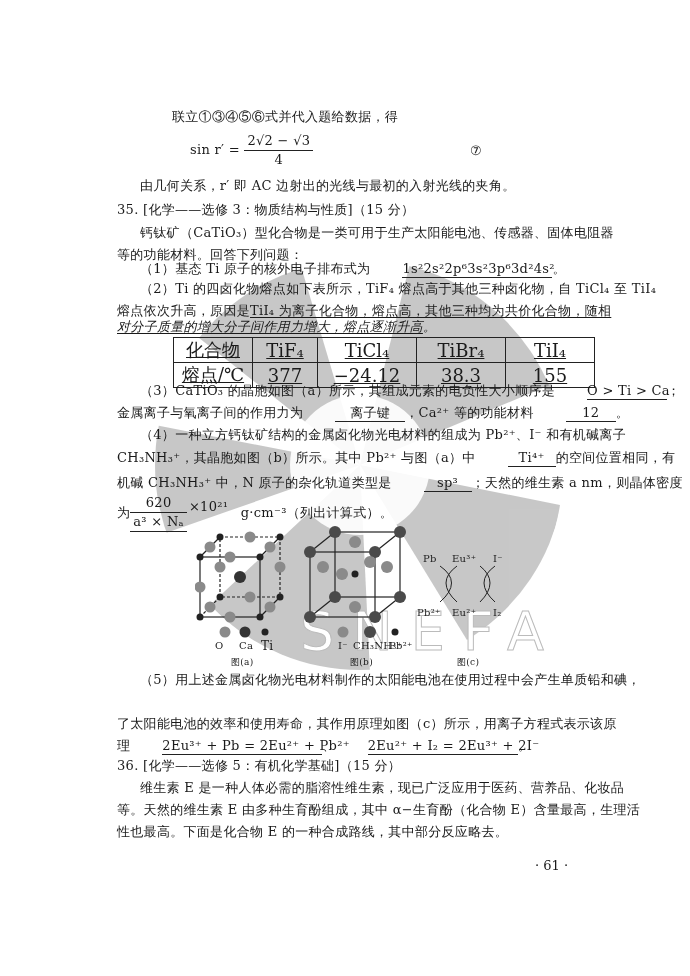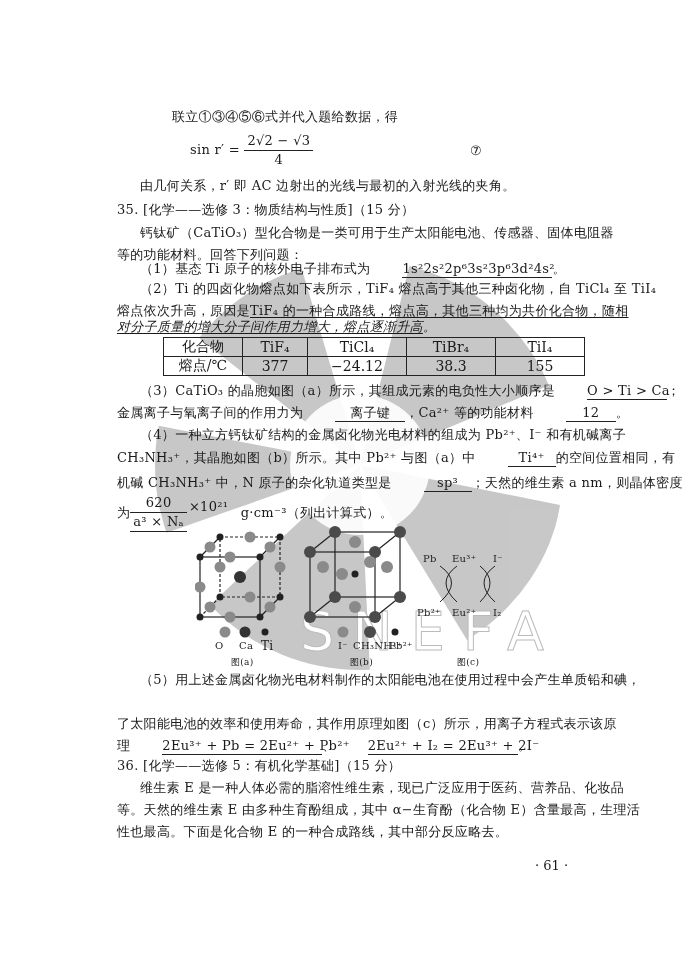--- a/index.html
+++ b/index.html
@@ -8,21 +8,21 @@
     font-family:"DejaVu Serif", "Liberation Serif", serif; color:#1a1a1a;
   }
   .page { position:absolute; left:0; top:0; width:690px; height:976px; }
   .wm { position:absolute; left:150px; top:255px; width:420px; height:420px; z-index:0; pointer-events:none; }
   .line { position:absolute; font-size:13px; line-height:18px; white-space:nowrap; z-index:2; letter-spacing:0.3px; }
   .u { text-decoration:underline; text-underline-offset:2px; }
   .blank { display:inline-block; border-bottom:1px solid #222; text-align:center; line-height:16px;margin-left:32px; }
   .frac { display:inline-block; vertical-align:middle; text-align:center; }
   .frac .num { display:block; border-bottom:1px solid #222; padding:0 3px; }
   .frac .den { display:block; padding:0 3px; }
-  table.mp { position:absolute; left:163px; top:337px; border-collapse:collapse; z-index:2; font-size:14px; }
+  table.mp { position:absolute; left:173px; top:337px; border-collapse:collapse; z-index:2; font-size:18px;text-decoration:underline; }
   table.mp td { border:1px solid #222; height:17px; text-align:center; padding:0 4px; }
   .figs { position:absolute; left:195px; top:522px; width:400px; height:150px; z-index:2; }
   .pageno { position:absolute; left:535px; top:858px; font-size:13px; z-index:2; }
 </style>
 </head>
 <body>
 
 <div class="page">
 
   <svg class="wm" viewBox="0 0 420 420">
@@ -56,21 +56,21 @@
   <div class="line" style="left:117px; top:201px;">35. [化学——选修 3：物质结构与性质]（15 分）</div>
   <div class="line" style="left:140px; top:224px;">钙钛矿（CaTiO₃）型化合物是一类可用于生产太阳能电池、传感器、固体电阻器</div>
   <div class="line" style="left:117px; top:246px;">等的功能材料。回答下列问题：</div>
 
   <div class="line" style="left:140px; top:260px;">
     <span>（1）基态 Ti 原子的核外电子排布式为</span><span class="blank" style="width:150px">1s²2s²2p⁶3s²3p⁶3d²4s²</span><span>。</span>
   </div>
 
   <div class="line" style="left:140px; top:280px;">（2）Ti 的四卤化物熔点如下表所示，TiF₄ 熔点高于其他三种卤化物，自 TiCl₄ 至 TiI₄</div>
   <div class="line" style="left:117px; top:302px;">
-    <span>熔点依次升高，原因是</span><span class="u">TiF₄ 的一种合成路线，熔点高，其他三种均为共价化合物，随相</span>
+    <span>熔点依次升高，原因是</span><span class="u">TiI₄ 为离子化合物，熔点高，其他三种均为共价化合物，随相</span>
   </div>
   <div class="line" style="left:117px; top:318px;font-style:italic;">
     <span class="u">对分子质量的增大分子间作用力增大，熔点逐渐升高</span><span>。</span>
   </div>
 
   <table class="mp">
     <tbody>
         <tr>
       <td style="width:70px">化合物</td>
       <td style="width:56px">TiF₄</td>

